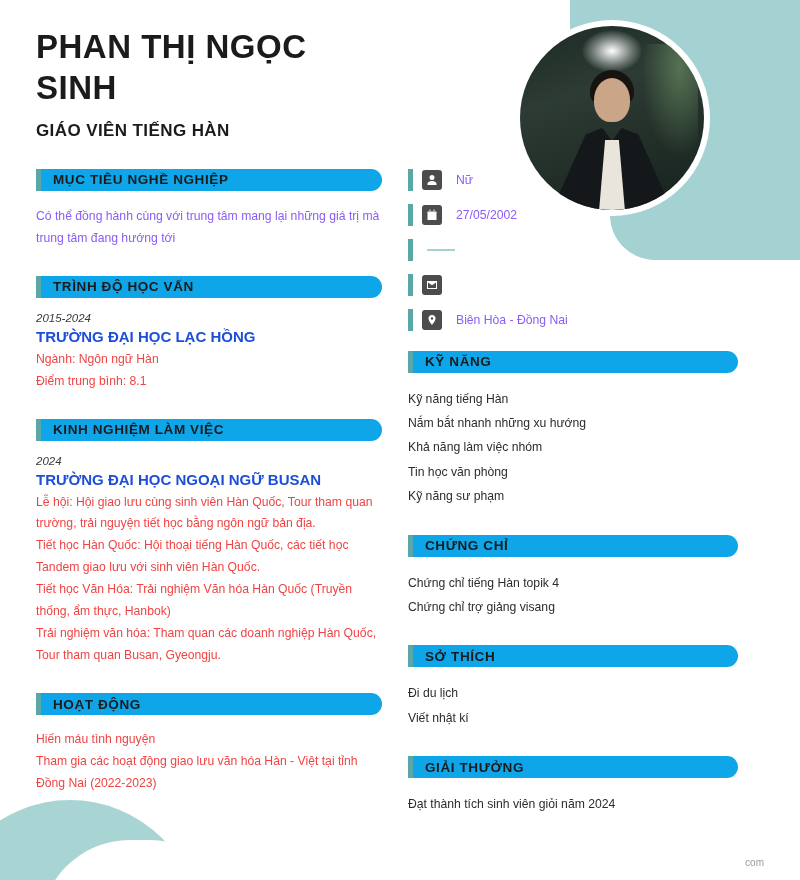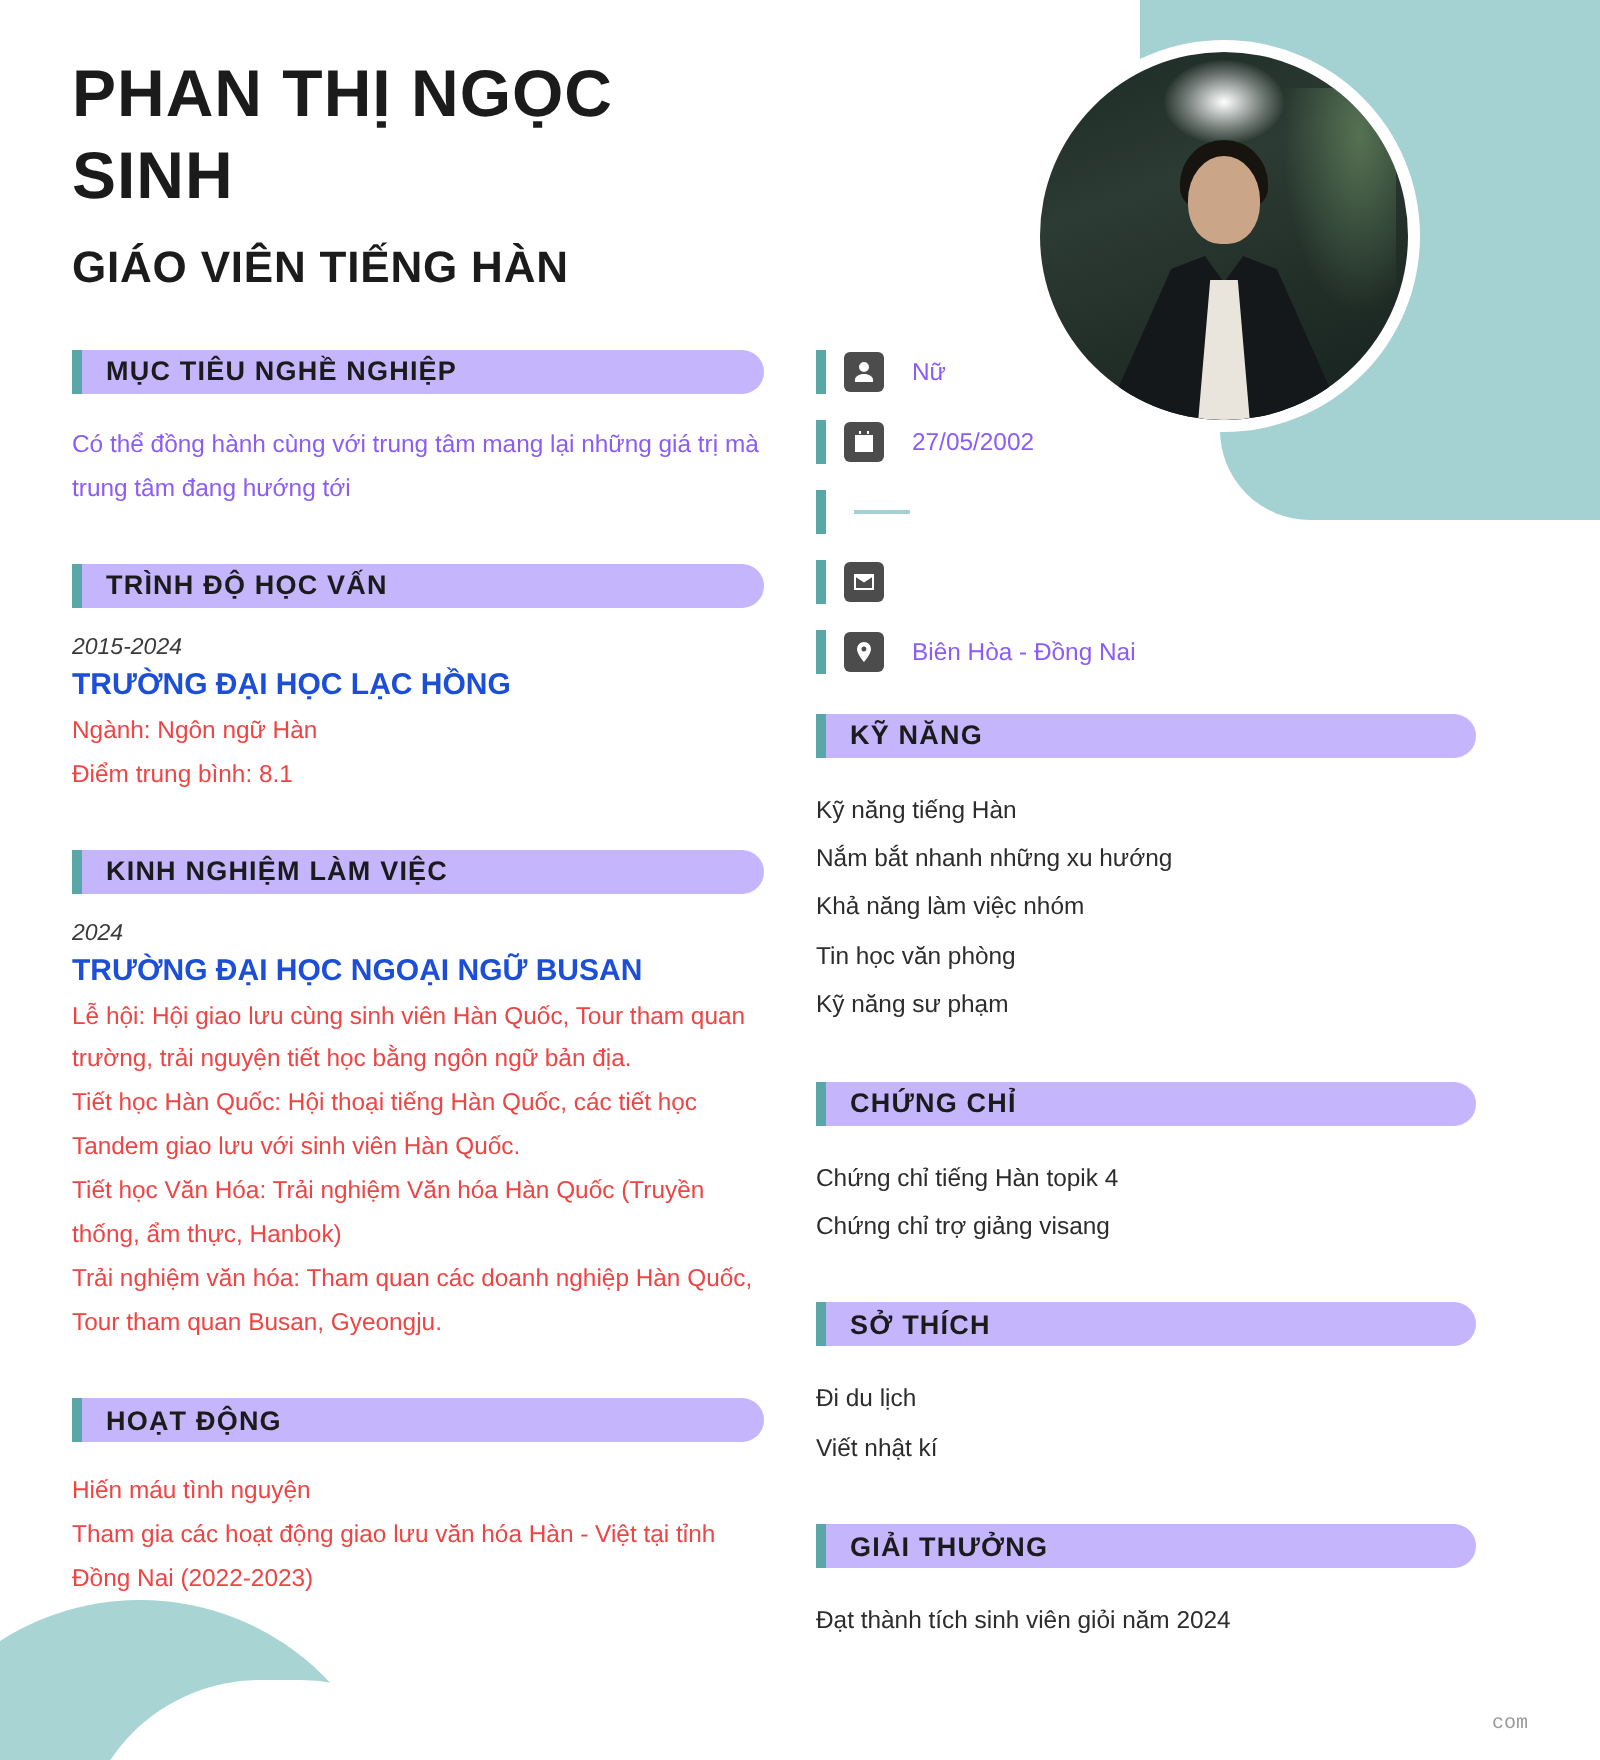--- a/index.html
+++ b/index.html
@@ -50,21 +50,21 @@
   .page { position: relative; z-index: 2; width: 800px; height: 880px; }
 
   
   #header { padding: 26px 0 0 36px; width: 520px; }
   #full-name {
     font-size: 33px; font-weight: bold; letter-spacing: .5px;
     line-height: 1.25; text-transform: uppercase; color: #1b1b1b;
     margin: 0 0 12px 0; width: 330px;
   }
   #job-title {
-    font-size: 22px; font-weight: bold; letter-spacing: .4px;
+    font-size: 17px; font-weight: bold; letter-spacing: .4px;
     text-transform: uppercase; color: #1b1b1b; margin: 0;
   }
 
   
   #photo-wrap {
     position: absolute; top: 20px; right: 90px;
     width: 196px; height: 196px; border-radius: 50%;
     background: #ffffff; padding: 6px; z-index: 3;
   }
   #photo {
@@ -106,21 +106,21 @@
   #columns { display: flex; padding: 0 36px; margin-top: 28px; }
   #left-col { width: 372px; padding-right: 26px; }
   #right-col { width: 330px; padding-top: 0; }
 
   
   .sec-head {
     display: flex; align-items: center; margin: 0 0 14px 0;
   }
   .sec-bar { width: 5px; height: 22px; background: #5aa7a7; flex: 0 0 5px; }
   .sec-pill {
-    flex: 1; height: 22px; background: #c4b5fd;
+    flex: 1; height: 22px; background: #0ea5e9;
     border-radius: 0 11px 11px 0; display: flex; align-items: center;
     padding-left: 12px;
   }
   .sec-title {
     font-size: 13.5px; font-weight: bold; letter-spacing: .6px;
     text-transform: uppercase; color: #1b1b1b; white-space: nowrap;
   }
   .sec { margin-bottom: 26px; }
 
   p.body, .body {
@@ -143,21 +143,21 @@
   .contact-icon svg { width: 12px; height: 12px; fill: #ffffff; }
   .contact-text { font-size: 12.2px; color: #8b5cf6; margin-left: 14px; }
   .contact-rule {
     margin-left: 14px; width: 28px; height: 2px; background: #a4d2d2;
   }
 
   .list-line { font-size: 12.2px; line-height: 2.0; color: #2c2c2c; }
 
   #footer-mark {
     position: absolute; right: 36px; bottom: 12px;
-    font-size: 10px; color: #9a9a9a; z-index: 4; font-family: Liberation Mono, monospace;
+    font-size: 10px; color: #9a9a9a; z-index: 4;
   }
 </style>
 </head>
 <body>
 
 <div class="blob" id="blob-top-right"></div>
 <div class="blob" id="blob-top-cut"></div>
 <div class="blob" id="blob-top-right-2"></div>
 <div class="blob" id="blob-bottom-left"></div>
 <div class="blob" id="blob-bottom-left-2"></div>

